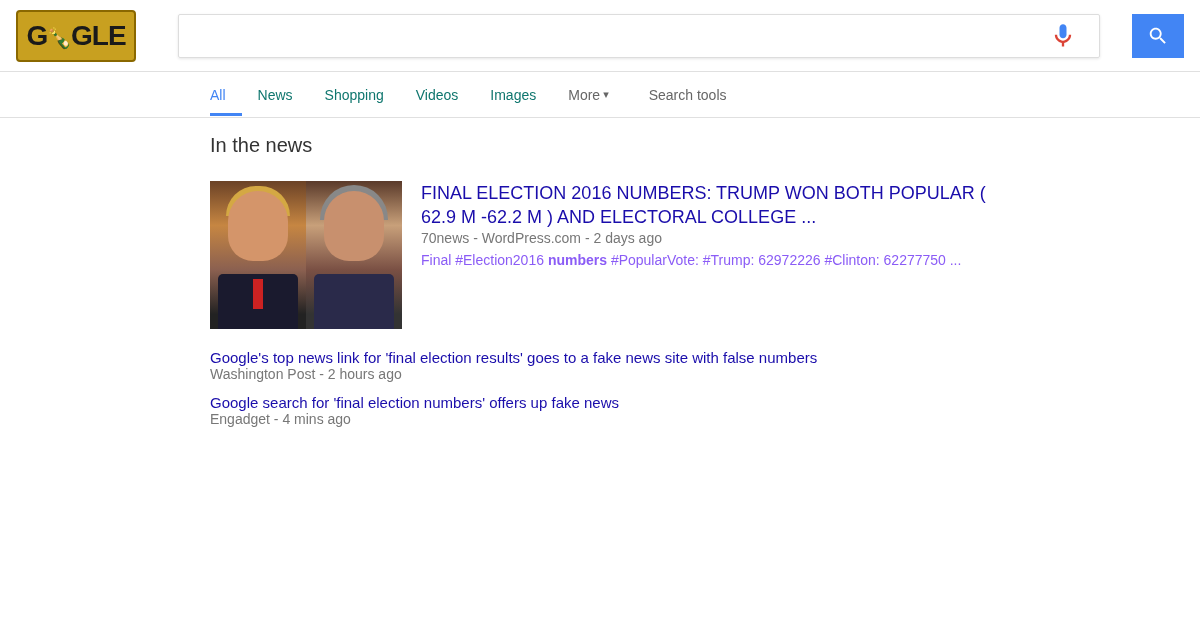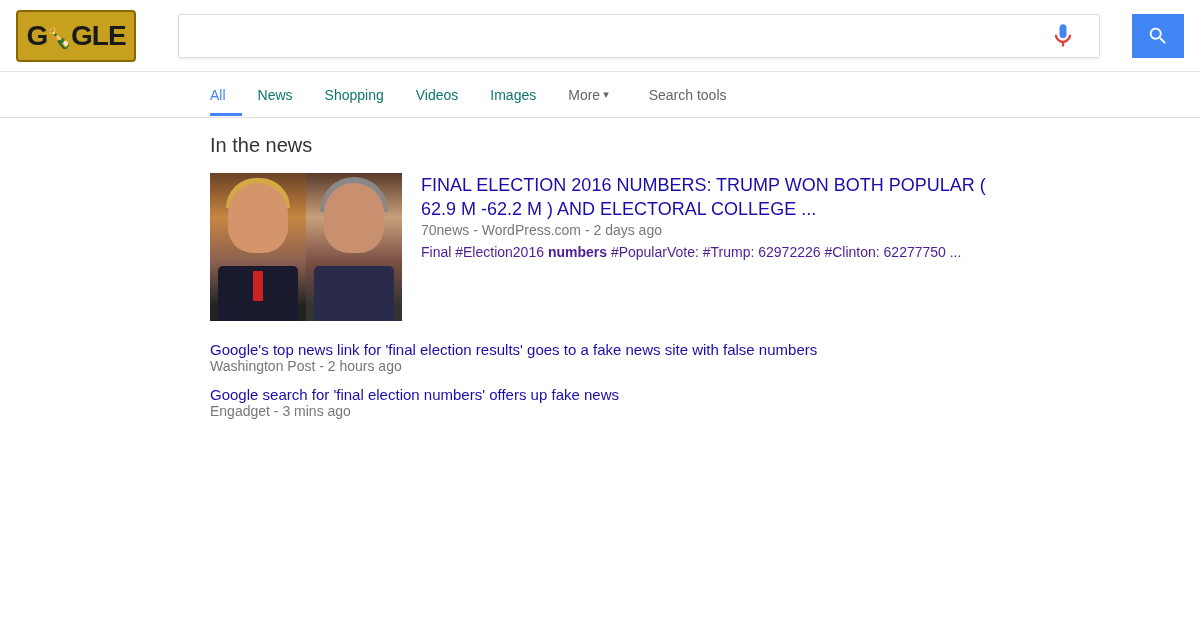--- a/index.html
+++ b/index.html
@@ -146,21 +146,21 @@
     .results-count {
       font-size: 14px;
       color: #666;
       margin-bottom: 24px;
     }
 
     .in-the-news-label {
       font-size: 20px;
       color: #333;
       font-weight: normal;
-      margin-bottom: 16px;
+      margin-bottom: 24px;
     }
 
     
     .news-card {
       display: flex;
       gap: 19px;
       margin-bottom: 20px;
     }
     .news-image {
       width: 192px;
@@ -263,21 +263,21 @@
     .news-source {
       font-size: 14px;
       color: #006621;
       margin-bottom: 4px;
     }
     .news-source span {
       color: #777;
     }
     .news-snippet {
       font-size: 14px;
-      color: #4c1d95;
+      color: #8b5cf6;
       line-height: 1.5;
     }
     .news-snippet strong {
       font-weight: bold;
     }
 
     
     .related-link {
       margin-bottom: 12px;
     }
@@ -366,16 +366,16 @@
   <div class="related-link">
     <a class="related-link-title">Google's top news link for 'final election results' goes to a fake news site with false numbers</a>
     <div class="related-link-source">
       <span>Washington Post</span><span> - </span><span>2 hours ago</span>
     </div>
   </div>
 
   <div class="related-link">
     <a class="related-link-title">Google search for 'final election numbers' offers up fake news</a>
     <div class="related-link-source">
-      <span>Engadget</span><span> - </span><span>3 mins ago</span>
+      <span>Engadget</span><span> - </span><span>4 mins ago</span>
     </div>
   </div>
 </div>
 
 </body></html>

